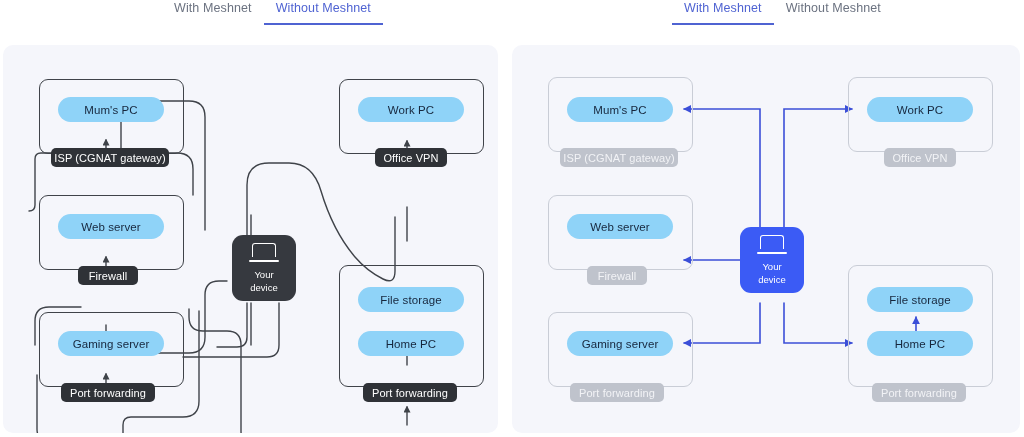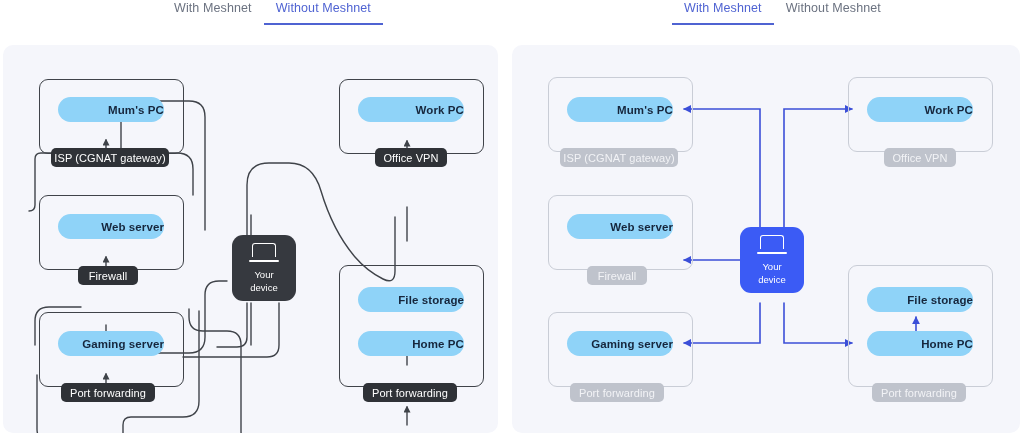--- a/index.html
+++ b/index.html
@@ -78,25 +78,24 @@
 
   
   .node {
     position: absolute;
     background: #8fd3f8;
     color: #16263c;
     border-radius: 16px;
     font-size: 11.5px;
     display: flex;
     align-items: center;
-    justify-content: flex-end;
+    justify-content: center;
     box-sizing: border-box;
     letter-spacing: .1px;
     white-space: nowrap;
-    font-weight: bold;
   }
 
   
   .chip {
     position: absolute;
     background: #2f3237;
     color: #ffffff;
     border-radius: 5px;
     font-size: 11px;
     display: flex;

